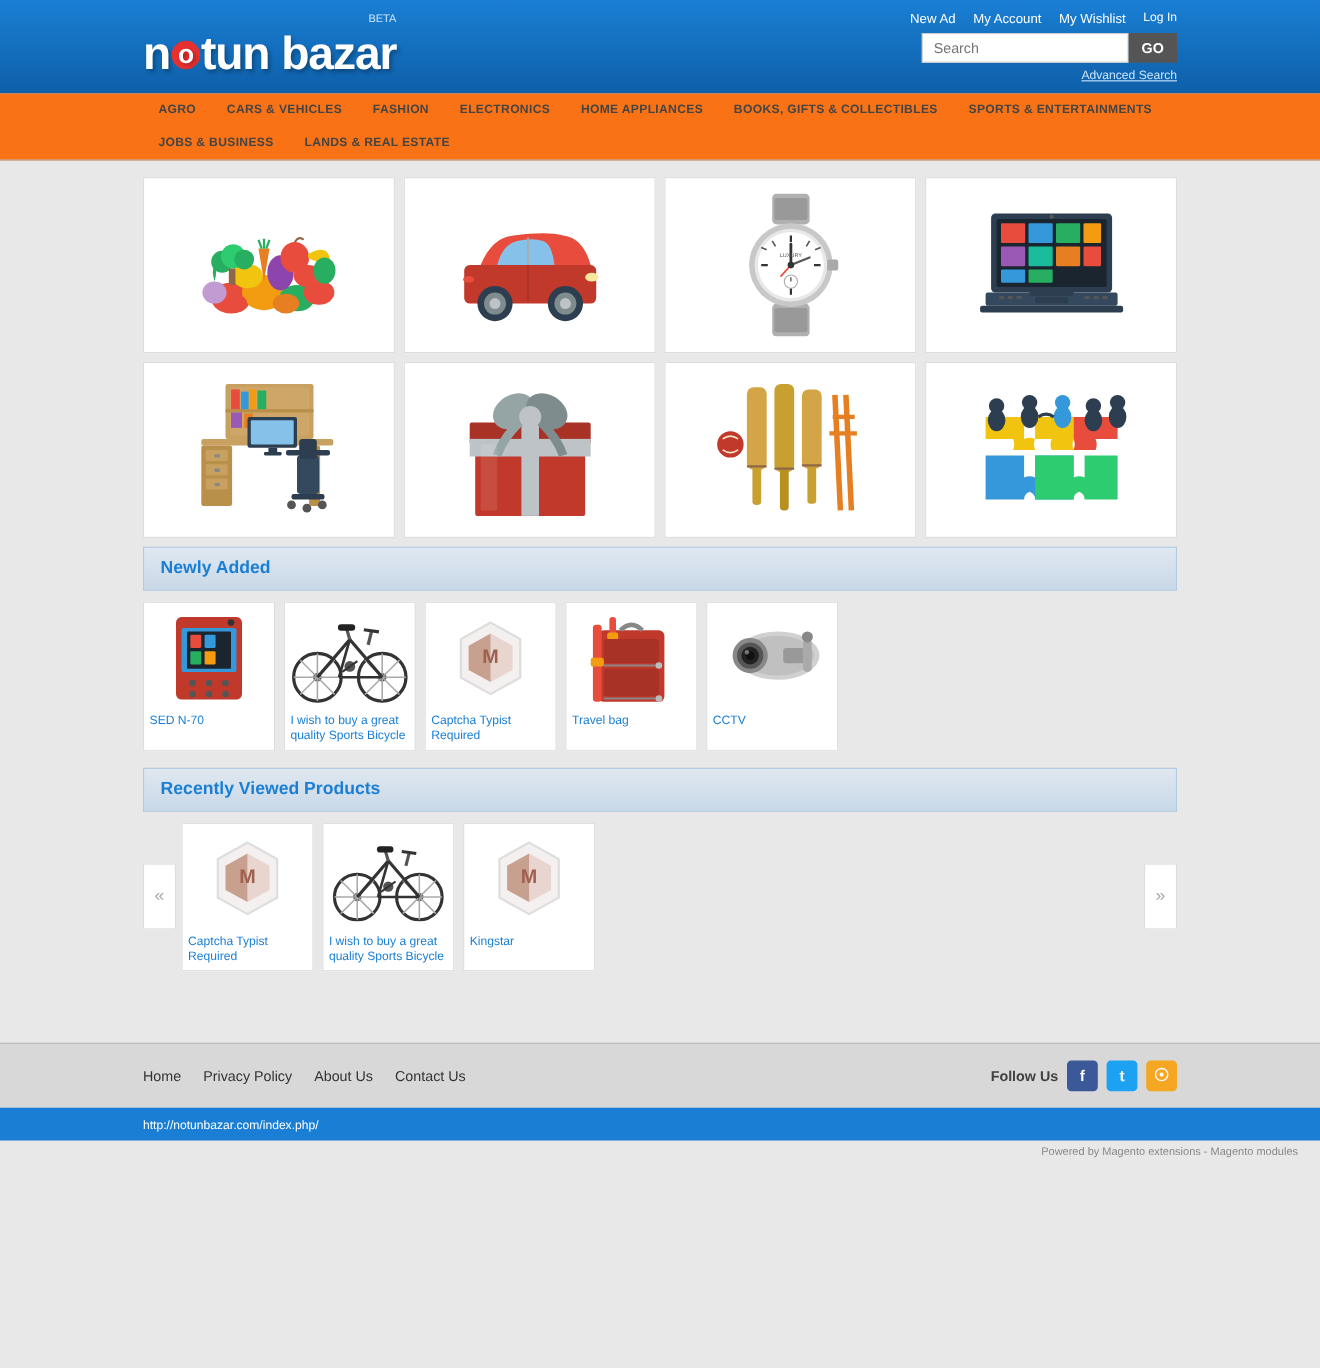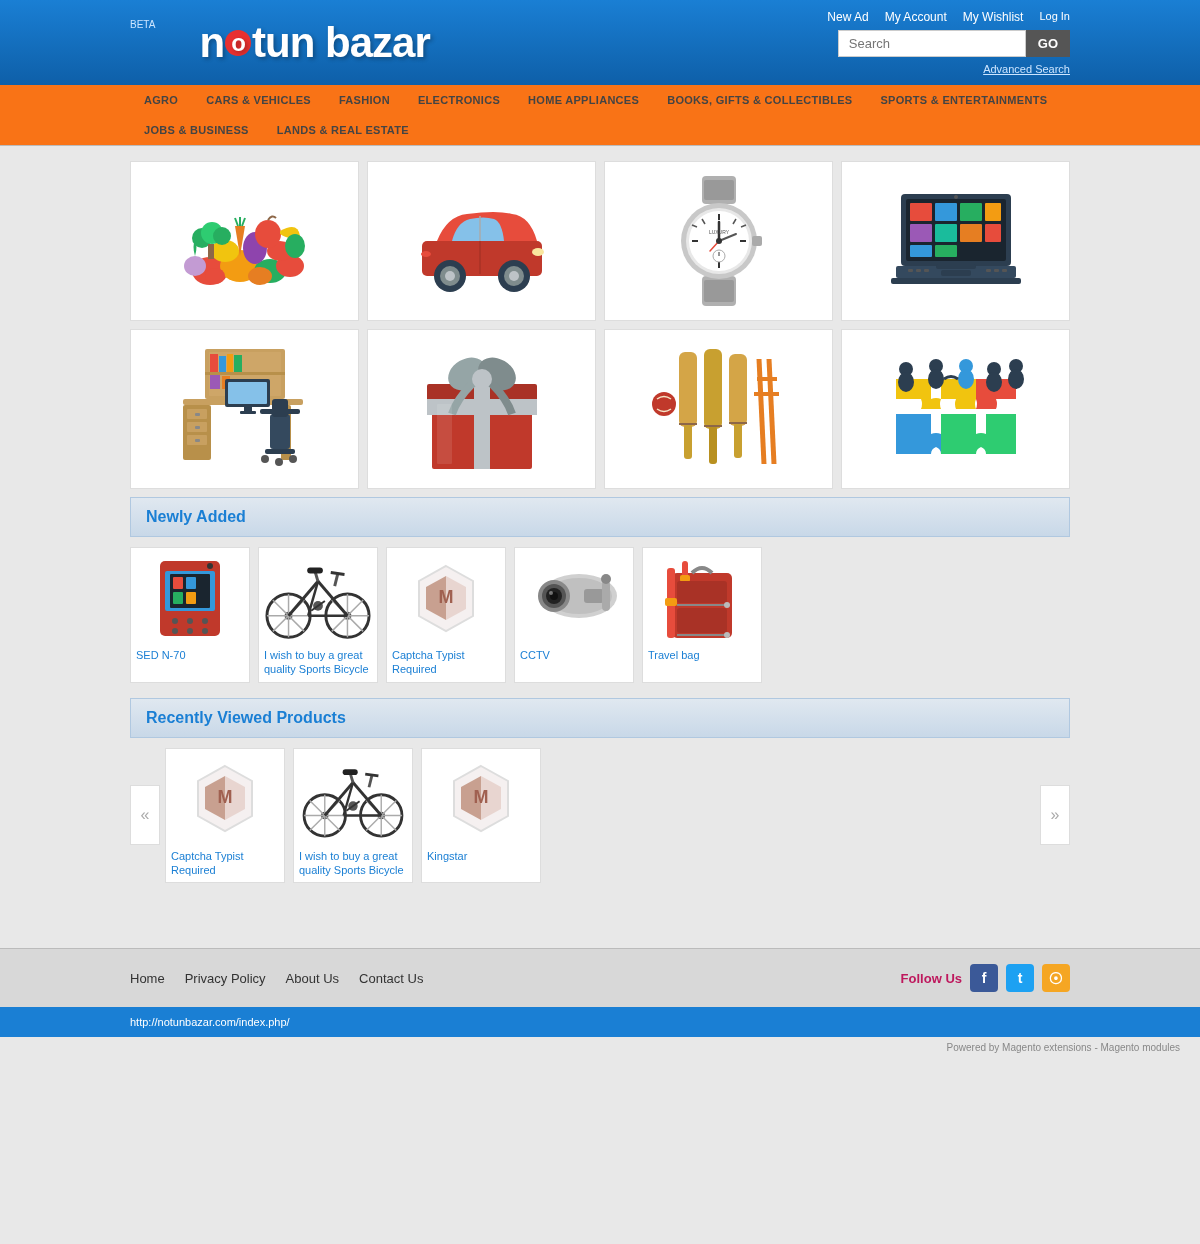--- a/index.html
+++ b/index.html
@@ -11,21 +11,21 @@
       padding: 0 20px;
     }
     .header-inner {
       max-width: 940px;
       margin: 0 auto;
       display: flex;
       align-items: center;
       justify-content: space-between;
       padding: 10px 0;
     }
-    .logo-area { display: flex; flex-direction: row; gap: 44px; }
+    .logo-area { display: flex; flex-direction: column; }
     .beta-label { color: #cce5ff; font-size: 10px; text-align: right; margin-bottom: 2px; }
     .logo {
       font-size: 42px;
       font-weight: 900;
       font-family: 'Arial Black', sans-serif;
       color: white;
       text-shadow: 2px 2px 4px rgba(0,0,0,0.3);
       letter-spacing: -1px;
     }
     .header-right { display: flex; flex-direction: column; align-items: flex-end; gap: 6px; }
@@ -183,21 +183,21 @@
     .footer-nav-inner {
       max-width: 940px;
       margin: 0 auto;
       display: flex;
       align-items: center;
       justify-content: space-between;
     }
     .footer-links { display: flex; gap: 20px; }
     .footer-links a { color: #333; text-decoration: none; font-size: 13px; }
     .follow-section { display: flex; align-items: center; gap: 8px; }
-    .follow-text { font-size: 13px; color: #be185d; font-weight: bold; }
+    .follow-text { font-size: 13px; color: #404040; font-weight: bold; }
     .social-icon {
       width: 28px; height: 28px;
       border-radius: 4px;
       display: flex; align-items: center; justify-content: center;
       color: white; font-size: 14px; font-weight: bold; cursor: pointer;
     }
     .fb { background: #3b5998; }
     .tw { background: #1da1f2; }
     .rss { background: #f5a623; }
 
@@ -600,64 +600,64 @@
             <path d="M35 15 L55 26 L55 48 L35 59 L35 15 Z" fill="#e8d5d0"></path>
             <path d="M35 15 L15 26 L15 48 L35 59 L35 15 Z" fill="#c8a090"></path>
             <text x="35" y="42" text-anchor="middle" font-size="18" fill="#a06050" font-weight="bold">M</text>
           </svg>
         </div>
         <div class="product-title">Captcha Typist Required</div>
       </div>
 
       <div class="product-card">
         <div class="product-img-area">
+          <svg width="80" height="90" viewBox="0 0 80 90">
+
+            <rect x="10" y="20" width="60" height="65" rx="5" fill="#c0392b"></rect>
+
+            <rect x="5" y="15" width="8" height="70" rx="3" fill="#e74c3c"></rect>
+            <rect x="20" y="8" width="6" height="30" rx="3" fill="#e74c3c"></rect>
+
+            <rect x="3" y="45" width="12" height="8" rx="2" fill="#f39c12"></rect>
+            <rect x="18" y="22" width="10" height="7" rx="2" fill="#f39c12"></rect>
+
+            <rect x="15" y="28" width="50" height="22" rx="3" fill="#a93226"></rect>
+            <rect x="15" y="55" width="50" height="25" rx="3" fill="#a93226"></rect>
+
+            <line x1="15" y1="52" x2="65" y2="52" stroke="#888" stroke-width="2"></line>
+            <line x1="15" y1="82" x2="65" y2="82" stroke="#888" stroke-width="2"></line>
+
+            <circle cx="65" cy="52" r="3" fill="#bbb"></circle>
+            <circle cx="65" cy="82" r="3" fill="#bbb"></circle>
+
+            <path d="M30 20 Q40 10 50 20" stroke="#888" stroke-width="4" fill="none"></path>
+          </svg>
+        </div>
+        <div class="product-title">Travel bag</div>
+      </div>
+
+      <div class="product-card">
+        <div class="product-img-area">
           <svg width="100" height="75" viewBox="0 0 100 75">
 
             <ellipse cx="55" cy="35" rx="38" ry="22" fill="#d0d0d0"></ellipse>
             <ellipse cx="55" cy="35" rx="33" ry="18" fill="#c0c0c0"></ellipse>
 
             <circle cx="30" cy="35" r="16" fill="#888"></circle>
             <circle cx="30" cy="35" r="12" fill="#555"></circle>
             <circle cx="30" cy="35" r="8" fill="#222"></circle>
             <circle cx="30" cy="35" r="4" fill="#111"></circle>
             <circle cx="27" cy="32" r="2" fill="rgba(255,255,255,0.4)"></circle>
 
             <rect x="60" y="28" width="20" height="14" rx="3" fill="#999"></rect>
             <rect x="78" y="20" width="8" height="30" rx="4" fill="#aaa"></rect>
             <circle cx="82" cy="18" r="5" fill="#888"></circle>
           </svg>
         </div>
         <div class="product-title">CCTV</div>
-      </div>
-
-      <div class="product-card">
-        <div class="product-img-area">
-          <svg width="80" height="90" viewBox="0 0 80 90">
-
-            <rect x="10" y="20" width="60" height="65" rx="5" fill="#c0392b"></rect>
-
-            <rect x="5" y="15" width="8" height="70" rx="3" fill="#e74c3c"></rect>
-            <rect x="20" y="8" width="6" height="30" rx="3" fill="#e74c3c"></rect>
-
-            <rect x="3" y="45" width="12" height="8" rx="2" fill="#f39c12"></rect>
-            <rect x="18" y="22" width="10" height="7" rx="2" fill="#f39c12"></rect>
-
-            <rect x="15" y="28" width="50" height="22" rx="3" fill="#a93226"></rect>
-            <rect x="15" y="55" width="50" height="25" rx="3" fill="#a93226"></rect>
-
-            <line x1="15" y1="52" x2="65" y2="52" stroke="#888" stroke-width="2"></line>
-            <line x1="15" y1="82" x2="65" y2="82" stroke="#888" stroke-width="2"></line>
-
-            <circle cx="65" cy="52" r="3" fill="#bbb"></circle>
-            <circle cx="65" cy="82" r="3" fill="#bbb"></circle>
-
-            <path d="M30 20 Q40 10 50 20" stroke="#888" stroke-width="4" fill="none"></path>
-          </svg>
-        </div>
-        <div class="product-title">Travel bag</div>
       </div>
 
     </div>
   </div>
 
   <div class="recently-section">
     <div class="section-header">
       <span class="section-title">Recently Viewed Products</span>
     </div>
     <div class="recently-products-container">

